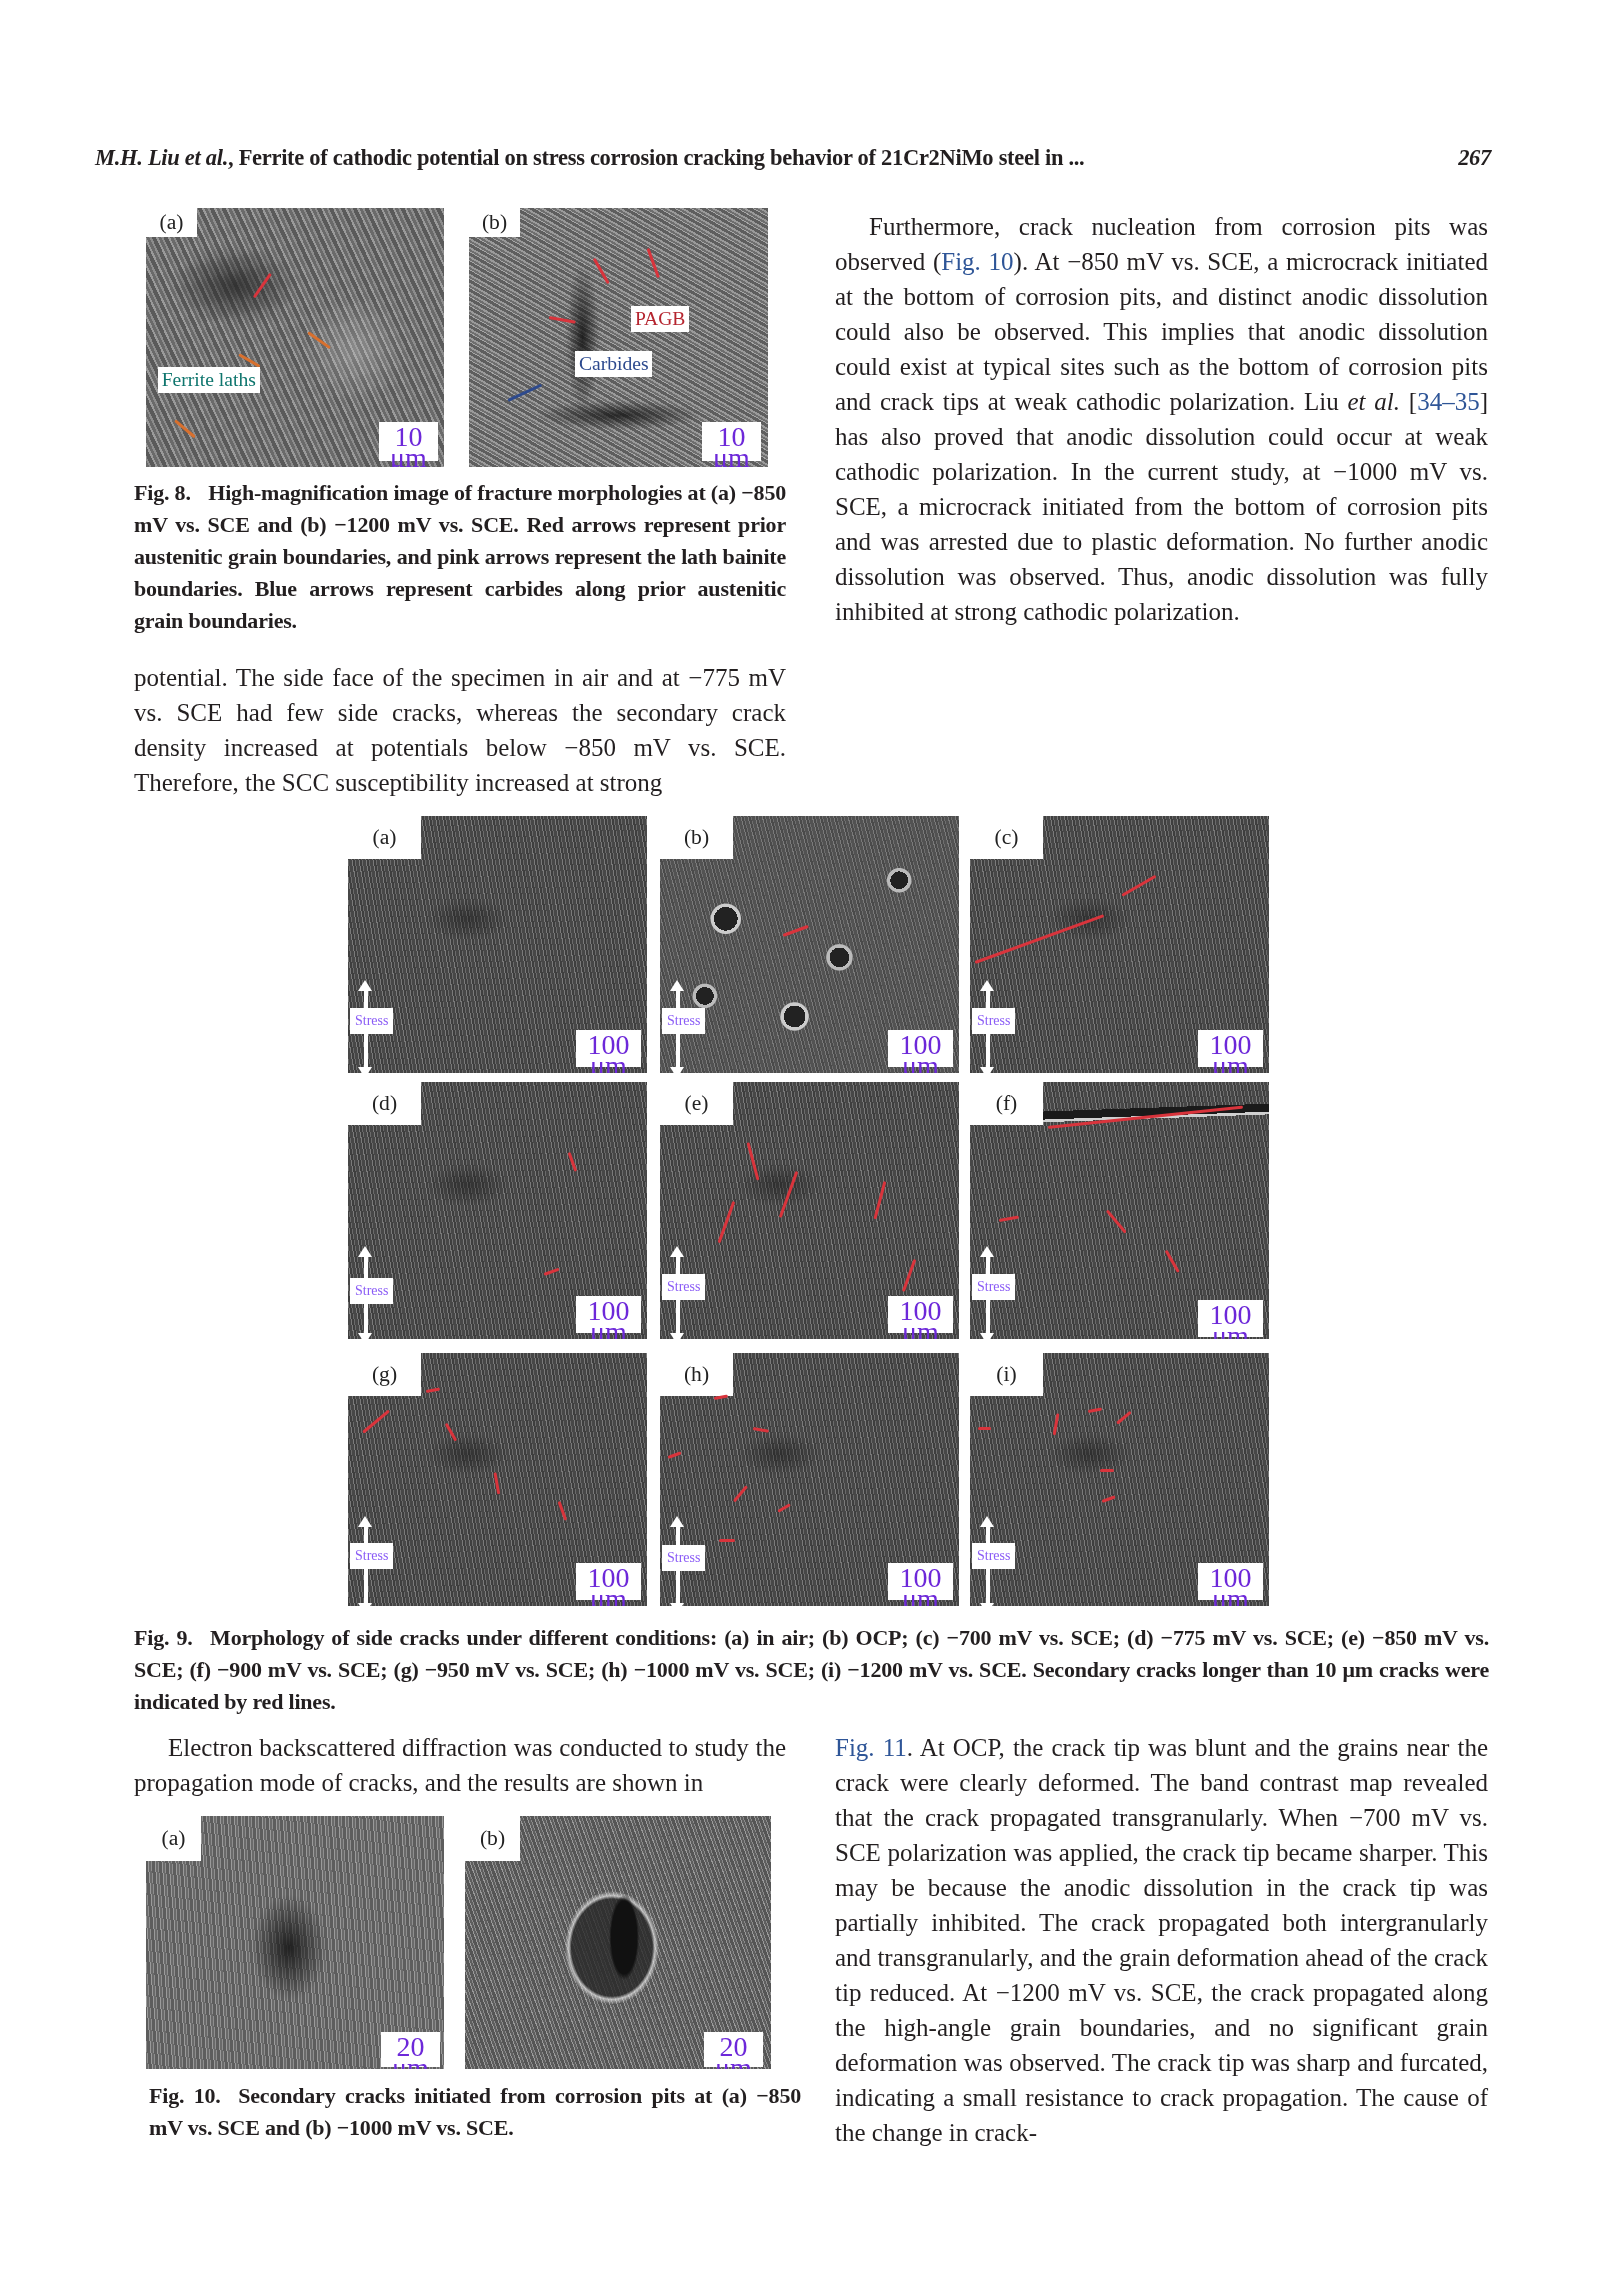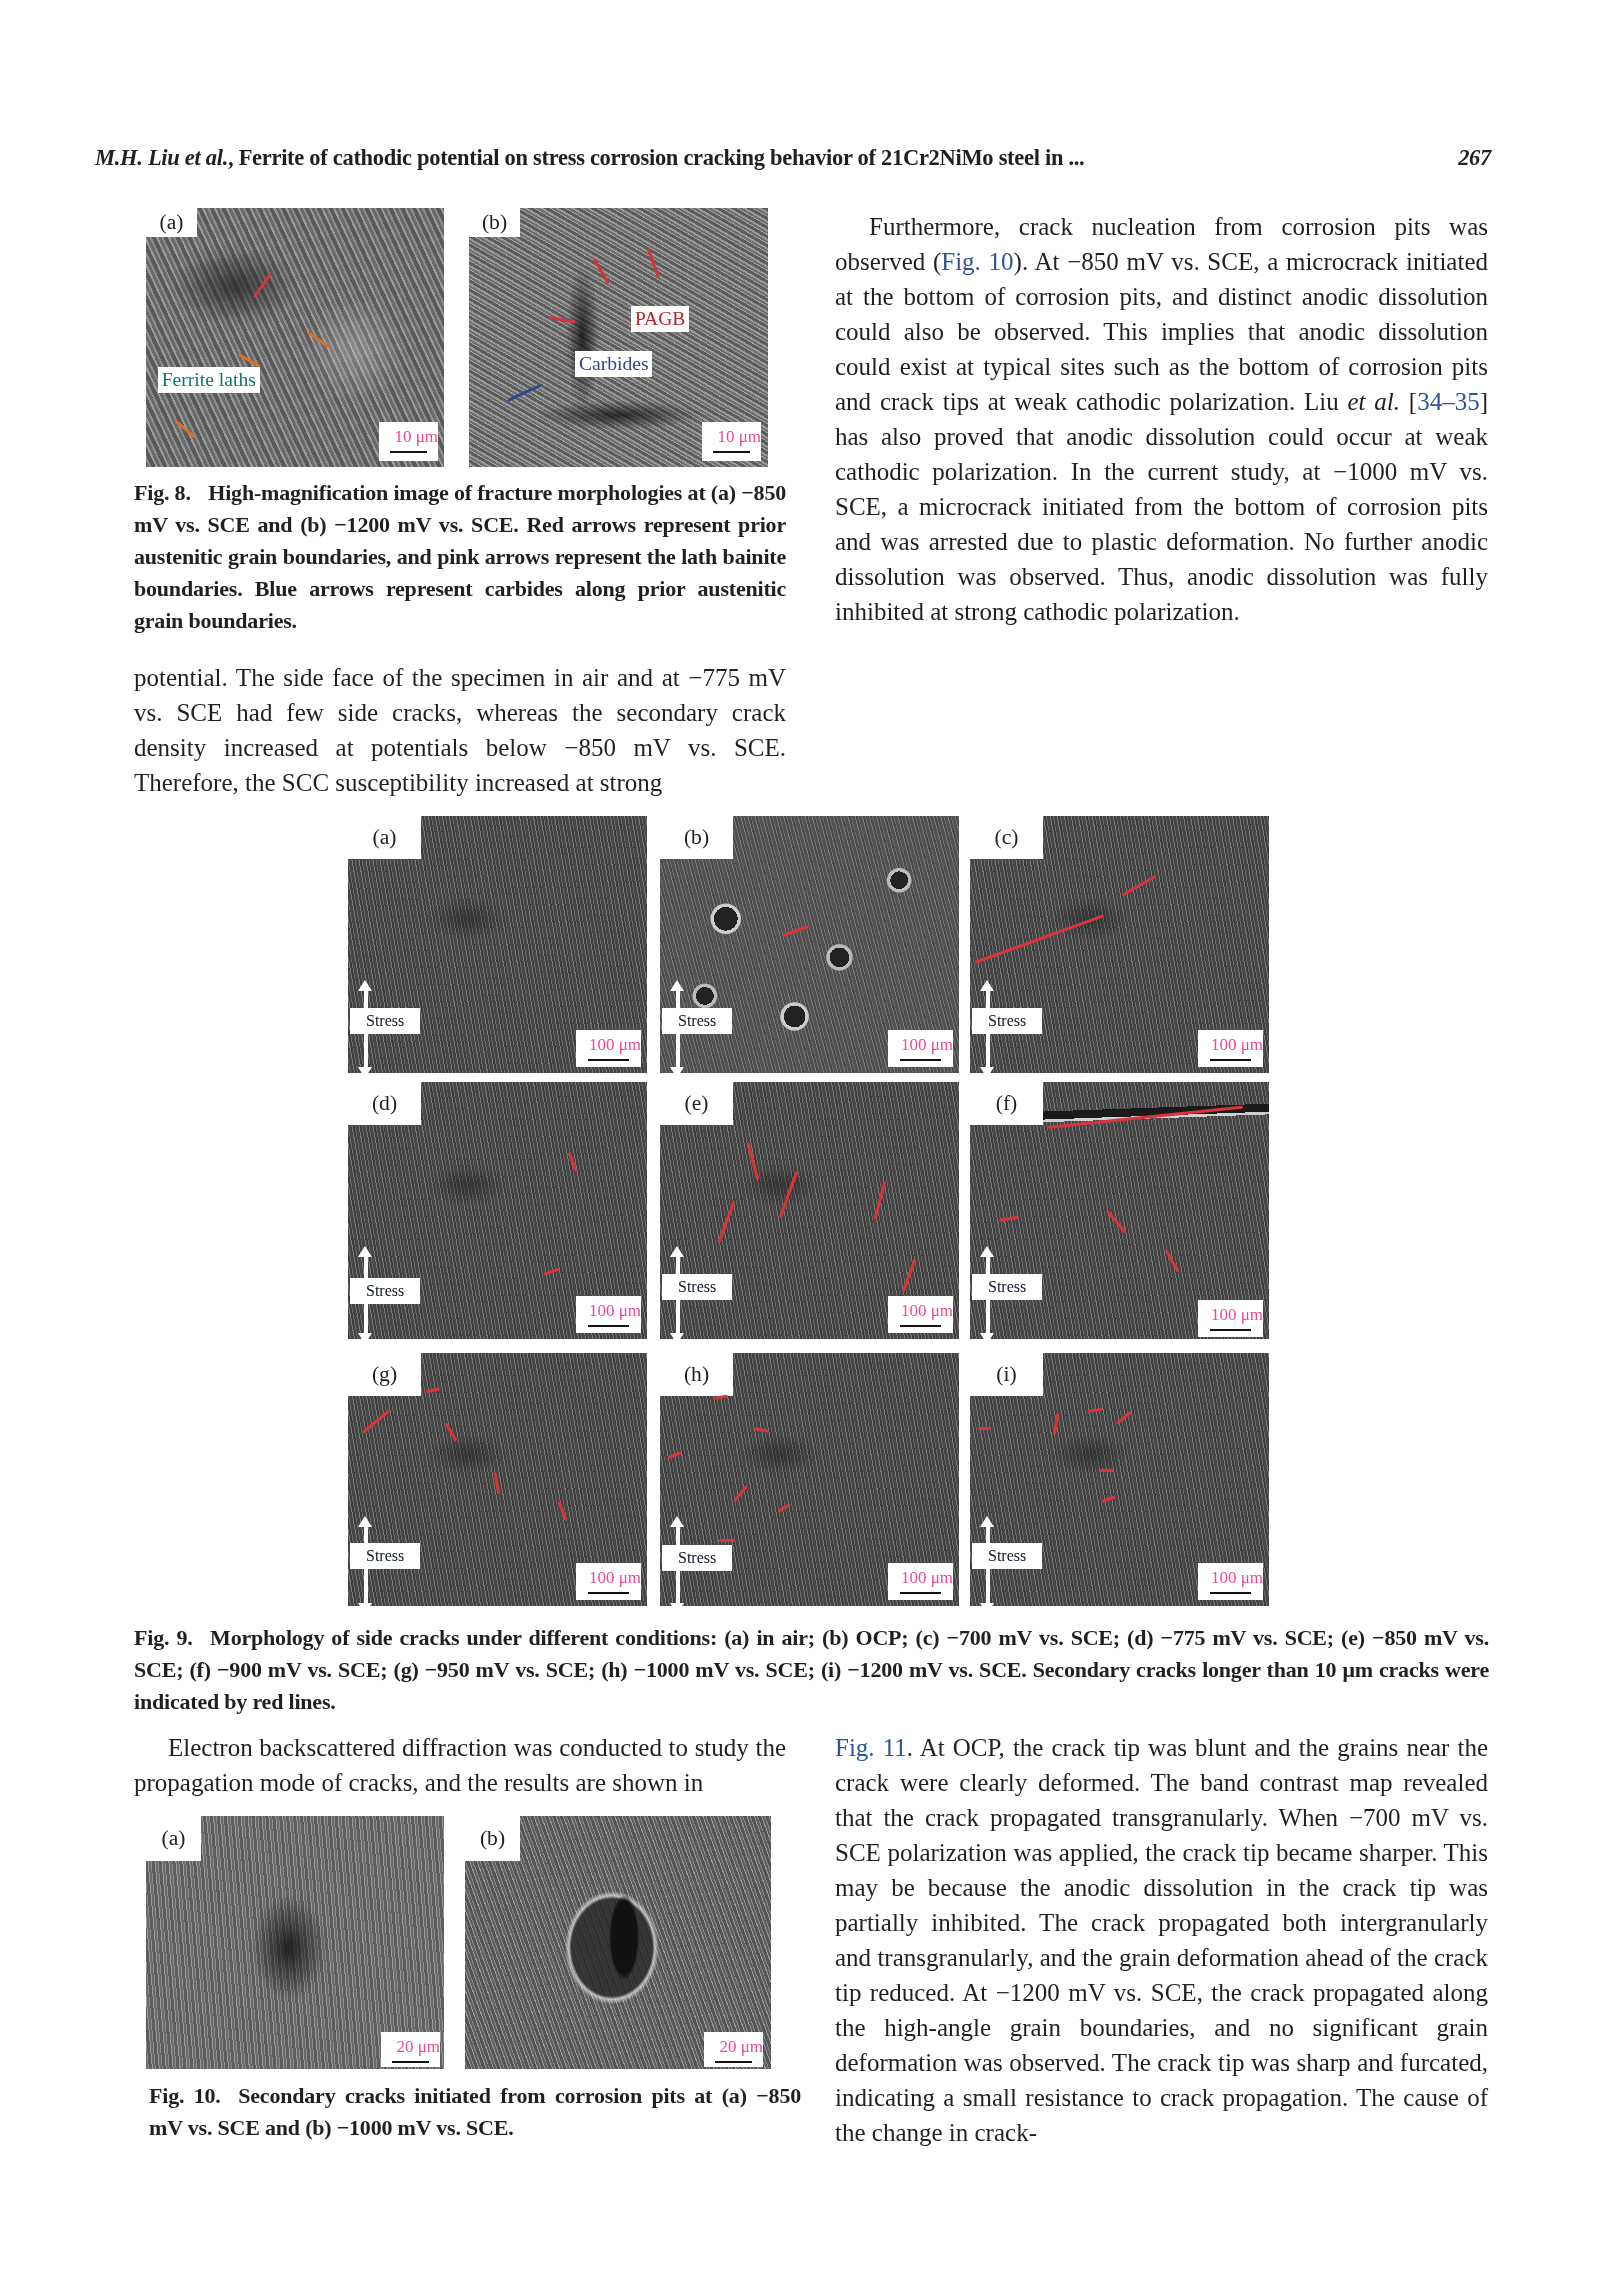--- a/index.html
+++ b/index.html
@@ -51,23 +51,23 @@
       radial-gradient(ellipse 18% 30% at 48% 52%, rgba(25,25,25,0.9), transparent 70%),
       repeating-linear-gradient(85deg, #6a6a6a 0 2px, #8e8e8e 2px 2.9px, #5d5d5d 2.9px 5.9px, #9a9a9a 5.9px 6.9px),
       #707070; }
   .sem-pit10b { background:
       radial-gradient(ellipse 7% 24% at 52% 48%, #111 0 60%, transparent 70%),
       radial-gradient(ellipse 22% 32% at 48% 52%, rgba(40,40,40,0.8) 0 60%, rgba(230,230,230,0.7) 64%, transparent 70%),
       repeating-linear-gradient(70deg, #5e5e5e 0 2px, #8a8a8a 2px 2.9px, #555 2.9px 5.9px, #999 5.9px 6.9px),
       #6a6a6a; }
 
   .plabel { position: absolute; left: 0; top: 0; background: #fff; font-size: 21.6px; color: #222; display: flex; align-items: center; justify-content: center; }
-  .scalebar { position: absolute; background: #fff; font-size: 17px; color: #ec4899; text-align: right; line-height: 21.6px; padding-top: 3.9px; }
+  .scalebar { position: absolute; background: #fff; font-size: 28px; color: #6d28d9; text-align: center; line-height: 21.6px; padding-top: 3.9px; }
   .scalebar .bar { display: block; margin: 3.9px auto 0; width: 62%; height: 2px; background: #111; }
-  .stress-label { position: absolute; background: #fff; font-size: 16px; color: #0f172a; padding: 2px 16px; line-height: 21.6px; }
+  .stress-label { position: absolute; background: #fff; font-size: 14px; color: #8b5cf6; padding: 2px 5px; line-height: 21.6px; }
   .arrow { position: absolute; width: 3.9px; background: #fff; }
   .arrow::before, .arrow::after { content: ""; position: absolute; left: -5.9px; border-left: 7.8px solid transparent; border-right: 7.8px solid transparent; }
   .arrow::before { top: -9.8px; border-bottom: 11.8px solid #fff; }
   .arrow::after { bottom: -9.8px; border-top: 11.8px solid #fff; }
   .redline { position: absolute; height: 2.9px; background: #d9343c; transform-origin: left center; border-radius: 2px; }
   .annot { position: absolute; background: #fff; font-size: 19.6px; padding: 1px 3.9px; line-height: 23.5px; }
   .annot.red { color: #b5252f; }
   .annot.blue { color: #2d4a8e; }
   .annot.brown { color: #0f766e; }
 </style>

